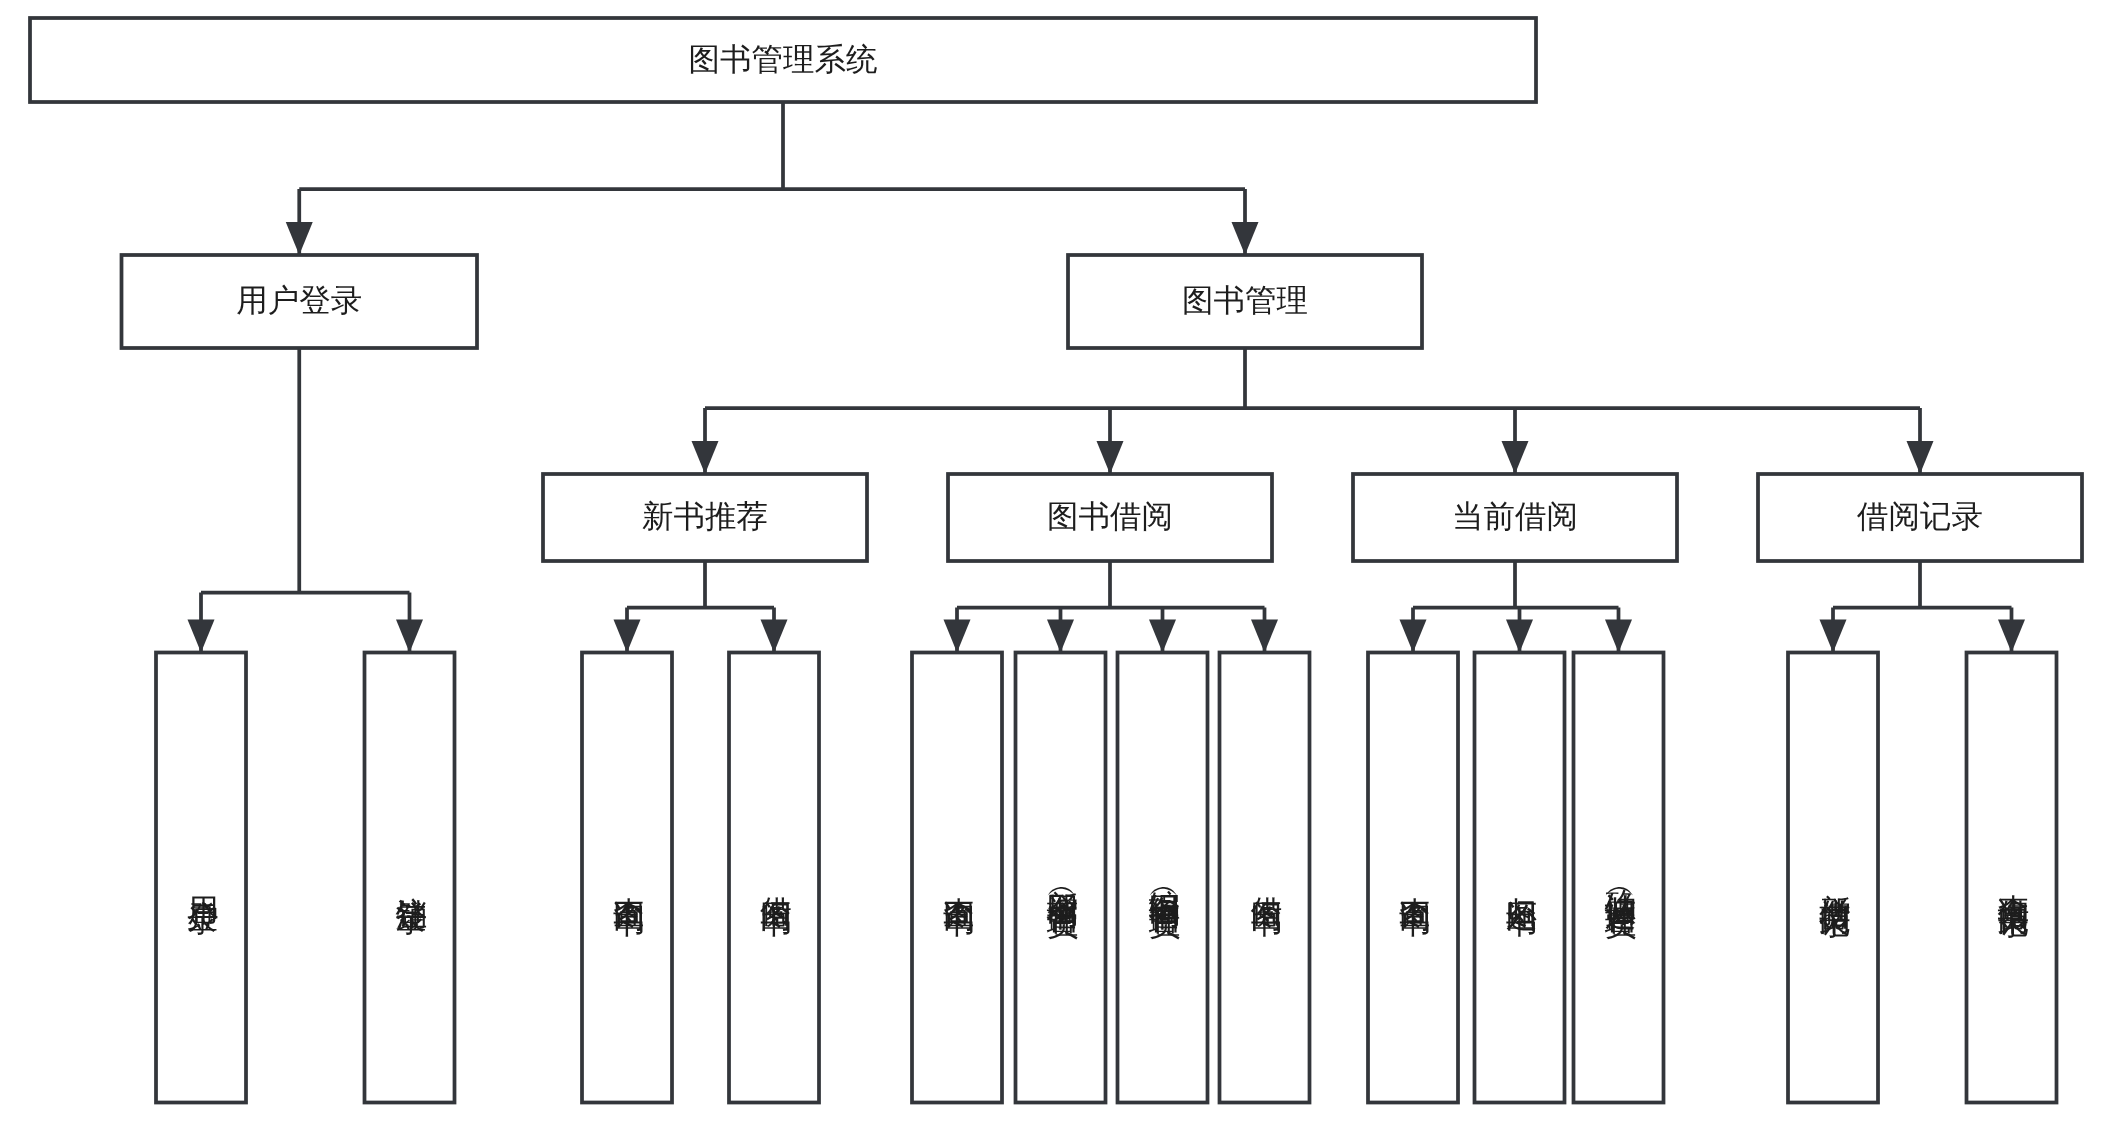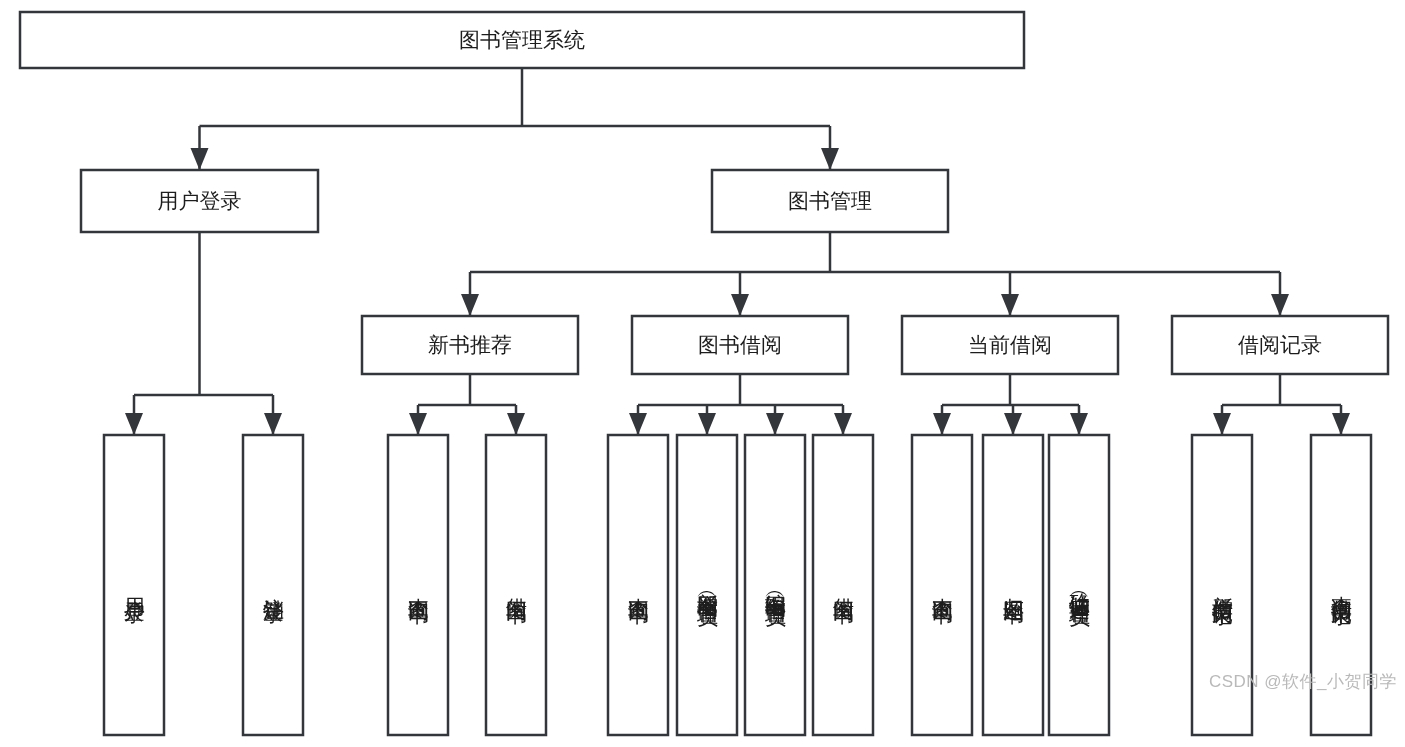--- a/index.html
+++ b/index.html
@@ -177,15 +177,14 @@
       <div class="leaf-label-wrap" style="left: 677px; top: 435px; width: 60px; height: 300px;">新增图书（管理员）</div>
       <div class="leaf-label-wrap" style="left: 745px; top: 435px; width: 60px; height: 300px;">编辑图书（管理员）</div>
       <div class="leaf-label-wrap" style="left: 813px; top: 435px; width: 60px; height: 300px;">借阅图书</div>
       <div class="leaf-label-wrap" style="left: 912px; top: 435px; width: 60px; height: 300px;">查询图书</div>
       <div class="leaf-label-wrap" style="left: 983px; top: 435px; width: 60px; height: 300px;">归还图书</div>
       <div class="leaf-label-wrap" style="left: 1049px; top: 435px; width: 60px; height: 300px;">确认归还（管理员）</div>
       <div class="leaf-label-wrap" style="left: 1192px; top: 435px; width: 60px; height: 300px;">新增借阅记录</div>
       <div class="leaf-label-wrap" style="left: 1311px; top: 435px; width: 60px; height: 300px;">查询借阅记录</div>
     </div>
 
-  <div class="watermark">CSDN @软件_小贺同学</div>
 
 </div>
 
 </body></html>

